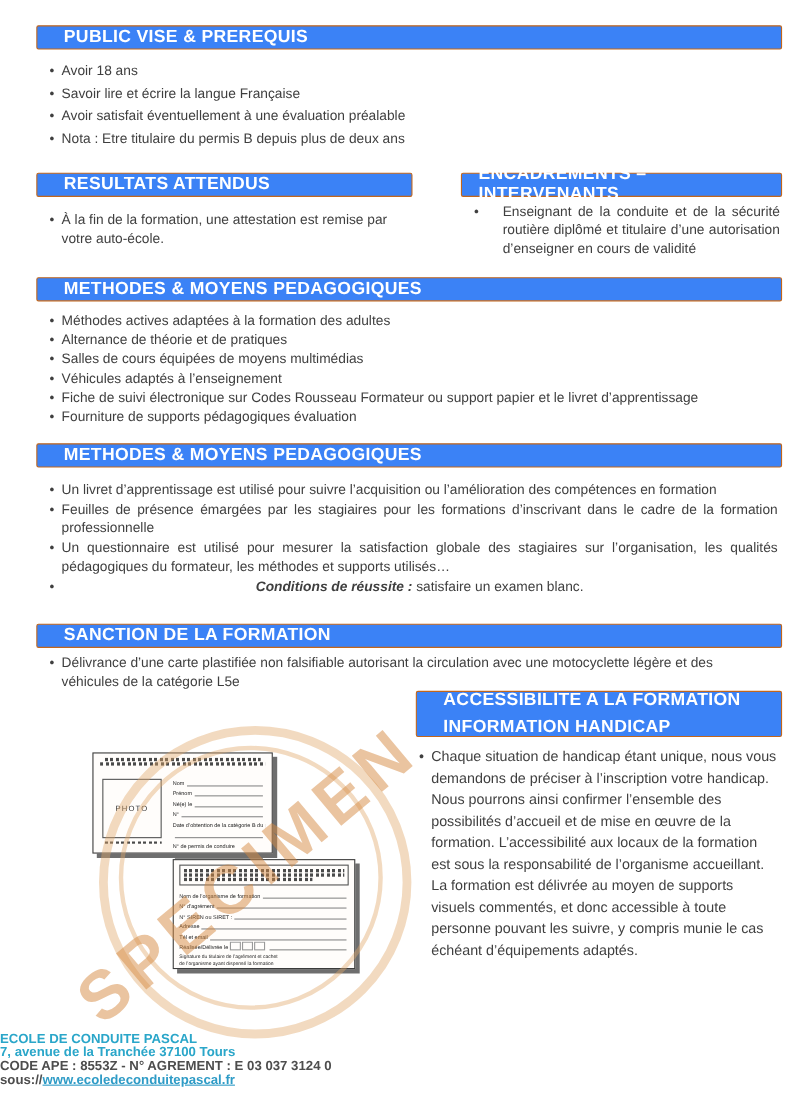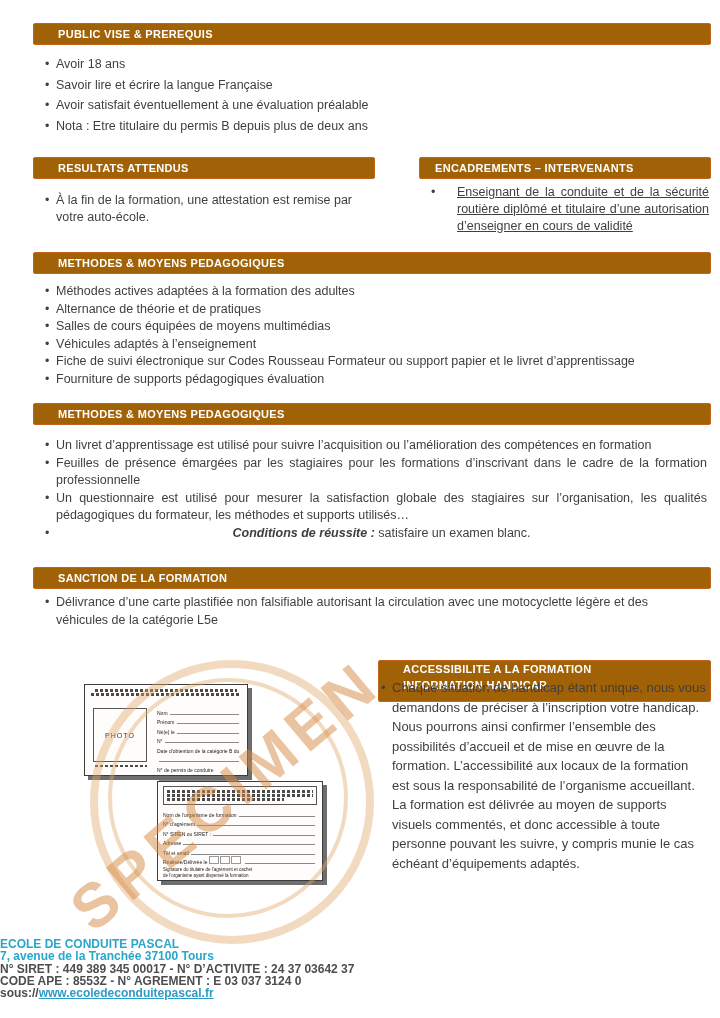--- a/index.html
+++ b/index.html
@@ -1,22 +1,22 @@
 <!DOCTYPE html>
 <html><head>
 <meta charset="utf-8">
 <style>
   html,body{margin:0;padding:0;background:#ffffff;}
   .page{position:relative;width:720px;height:1018px;background:#ffffff;overflow:hidden;
         font-family:"Liberation Sans",sans-serif;color:#3f3f3f;}
   
-  .bar{position:absolute;height:22px;background:#a16207;border:1px solid #c2661b;border-radius:2px;
-       color:#ffffff;font-weight:bold;font-size:11px;letter-spacing:.3px;
+  .bar{position:absolute;height:22px;background:#3b82f6;border:1px solid #c2661b;border-radius:2px;
+       color:#ffffff;font-weight:bold;font-size:16px;letter-spacing:.3px;
        display:flex;align-items:center;padding-left:24px;box-sizing:border-box;}
-  .bar.two-line{height:42px;flex-direction:column;align-items:flex-start;justify-content:flex-start;line-height:16px;margin-top:32px;}
+  .bar.two-line{height:42px;flex-direction:column;align-items:flex-start;justify-content:space-between;line-height:16px;}
   
   .list{position:absolute;font-size:12.5px;}
   .li{display:flex;align-items:flex-start;}
   .dot{flex:none;width:11px;}
   .txt{flex:1;}
   .gap19 .li{margin-bottom:6.5px;}
   .lh17 .dot,.lh17 .txt{line-height:17.5px;}
   .just .txt{text-align:justify;}
   .it-lead{font-style:italic;font-weight:bold;}
   
@@ -90,21 +90,21 @@
   </div>
   <div class="list" style="left:45px;top:192px;width:318px;line-height:17px;">
     <div class="li">
         <span class="dot">•</span>
         <span class="txt" style="line-height:17px;">À la fin de la formation, une attestation est remise par votre auto-école.</span>
       </div>
   </div>
   <div class="list enc just" style="left:431px;top:184px;width:278px;">
     <div class="li">
         <span class="dot" style="line-height:16.8px;">•</span>
-        <span class="txt" style="line-height:16.8px;text-decoration:underline;">Enseignant de la conduite et de la sécurité routière diplômé et titulaire d’une autorisation d’enseigner en cours de validité</span>
+        <span class="txt" style="line-height:16.8px;">Enseignant de la conduite et de la sécurité routière diplômé et titulaire d’une autorisation d’enseigner en cours de validité</span>
       </div>
   </div>
 
   <div class="bar" style="left:33px;top:252px;width:678px;">
     <span>METHODES &amp; MOYENS PEDAGOGIQUES</span>
   </div>
   <div class="list lh17" style="left:45px;top:283px;width:660px;">
     <div class="li">
         <span class="dot">•</span>
         <span class="txt">Méthodes actives adaptées à la formation des adultes</span>
@@ -259,18 +259,17 @@
     </div>
 
     <div class="ring outer"></div>
     <div class="ring inner"></div>
     <div class="wm-text">SPECIMEN</div>
   </div>
 
   <div class="footer">
     <div class="teal">ECOLE DE CONDUITE PASCAL</div>
     <div class="teal">7, avenue de la Tranchée 37100 Tours</div>
-    <div class="dark">N° SIRET : 449 389 345 00017 - N° D’ACTIVITE : 24 37 03642  37</div>
     <div class="dark">CODE APE : 8553Z - N° AGREMENT : E 03 037 3124 0</div>
     <div class="dark"><span>sous://</span><a class="flink" href="#">www.ecoledeconduitepascal.fr</a></div>
   </div>
 
 </div>
 
 </body></html>

